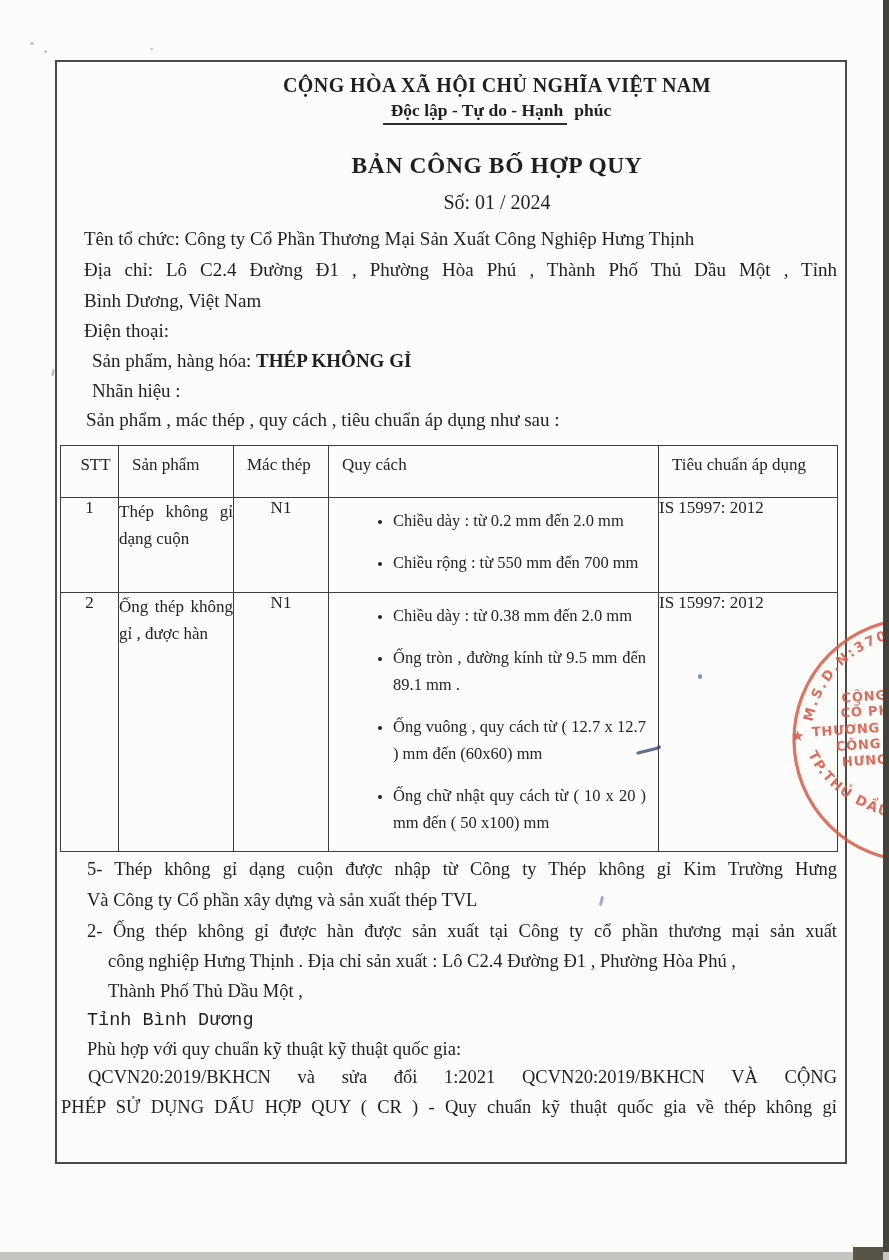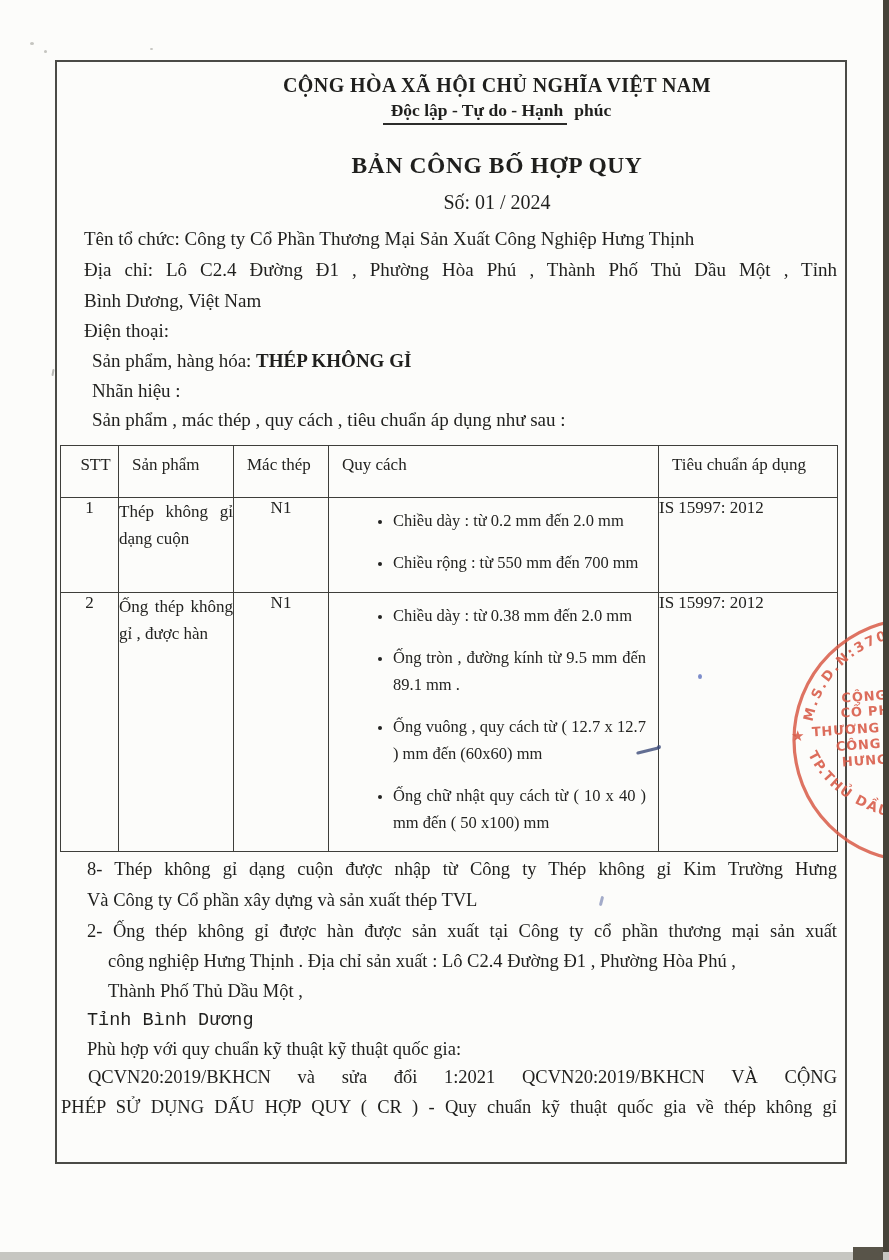--- a/index.html
+++ b/index.html
@@ -67,21 +67,21 @@
   <div class="t body-line jl" style="left:84px;top:258px;width:753px;">Địa chỉ: Lô C2.4 Đường Đ1 , Phường Hòa Phú , Thành Phố Thủ Dầu Một , Tỉnh</div>
 
   <div class="t body-line" style="left:84px;top:289px;">Bình Dương, Việt Nam</div>
 
   <div class="t body-line" style="left:84px;top:319px;">Điện thoại:</div>
 
   <div class="t body-line" style="left:92px;top:349px;"><span>Sản phẩm, hàng hóa:</span>&nbsp;<span class="bold">THÉP KHÔNG GỈ</span></div>
 
   <div class="t body-line" style="left:92px;top:379px;">Nhãn hiệu :</div>
 
-  <div class="t body-line" style="left:92px;top:408px;text-align:center;">Sản phẩm , mác thép , quy cách , tiêu chuẩn áp dụng như sau :</div>
+  <div class="t body-line" style="left:86px;top:408px;text-align:center;">Sản phẩm , mác thép , quy cách , tiêu chuẩn áp dụng như sau :</div>
 
   <table class="doc-table">
     <colgroup>
       <col style="width:58px">
         <col style="width:115px">
         <col style="width:95px">
       <col style="width:330px">
         <col style="width:179px">
     </colgroup>
     <thead>
@@ -108,29 +108,29 @@
       </tr>
       <tr style="height:238px;">
         <td class="c-stt">2</td>
         <td class="c-sp">Ống thép không gỉ , được hàn</td>
         <td class="c-mac">N1</td>
         <td>
           <ul class="qc">
             <li>Chiều dày : từ 0.38 mm đến 2.0 mm</li>
             <li>Ống tròn , đường kính từ 9.5 mm đến 89.1 mm .</li>
             <li>Ống vuông , quy cách từ ( 12.7 x 12.7 ) mm đến (60x60) mm</li>
-            <li>Ống chữ nhật quy cách từ ( 10 x 40 ) mm đến ( 50 x100) mm</li>
+            <li>Ống chữ nhật quy cách từ ( 10 x 20 ) mm đến ( 50 x100) mm</li>
           </ul>
         </td>
         <td class="c-tc">IS 15997: 2012</td>
       </tr>
     </tbody>
   </table>
 
-  <div class="t note-line jl" style="left:87px;top:858px;width:750px;">8-  Thép không gỉ dạng cuộn được nhập từ Công ty Thép không gỉ Kim Trường Hưng</div>
+  <div class="t note-line jl" style="left:87px;top:858px;width:750px;">5-  Thép không gỉ dạng cuộn được nhập từ Công ty Thép không gỉ Kim Trường Hưng</div>
   <div class="t note-line" style="left:87px;top:889px;">Và Công ty Cổ phần xây dựng và sản xuất thép TVL</div>
   <div class="t note-line jl" style="left:87px;top:920px;width:750px;">2-  Ống thép không gỉ được hàn được sản xuất tại Công ty cổ phần thương mại sản xuất</div>
   <div class="t note-line" style="left:108px;top:950px;">công nghiệp Hưng Thịnh . Địa chỉ sản xuất : Lô C2.4 Đường Đ1 , Phường Hòa Phú ,</div>
   <div class="t note-line" style="left:108px;top:980px;">Thành Phố Thủ Dầu Một ,</div>
   <div class="t note-line" style="left:87px;top:1009px;font-family:Liberation Mono, monospace;">Tỉnh Bình Dương</div>
   <div class="t note-line" style="left:87px;top:1038px;">Phù hợp với quy chuẩn kỹ thuật kỹ thuật quốc gia:</div>
   <div class="t note-line jl" style="left:88px;top:1066px;width:749px;">QCVN20:2019/BKHCN và sửa đổi 1:2021 QCVN20:2019/BKHCN VÀ CỘNG</div>
   <div class="t note-line jl" style="left:61px;top:1096px;width:776px;">PHÉP SỬ DỤNG DẤU HỢP QUY ( CR ) -  Quy chuẩn kỹ thuật quốc gia về thép không gỉ</div>
 
   <svg class="stamp-svg" viewBox="0 0 240 320">

